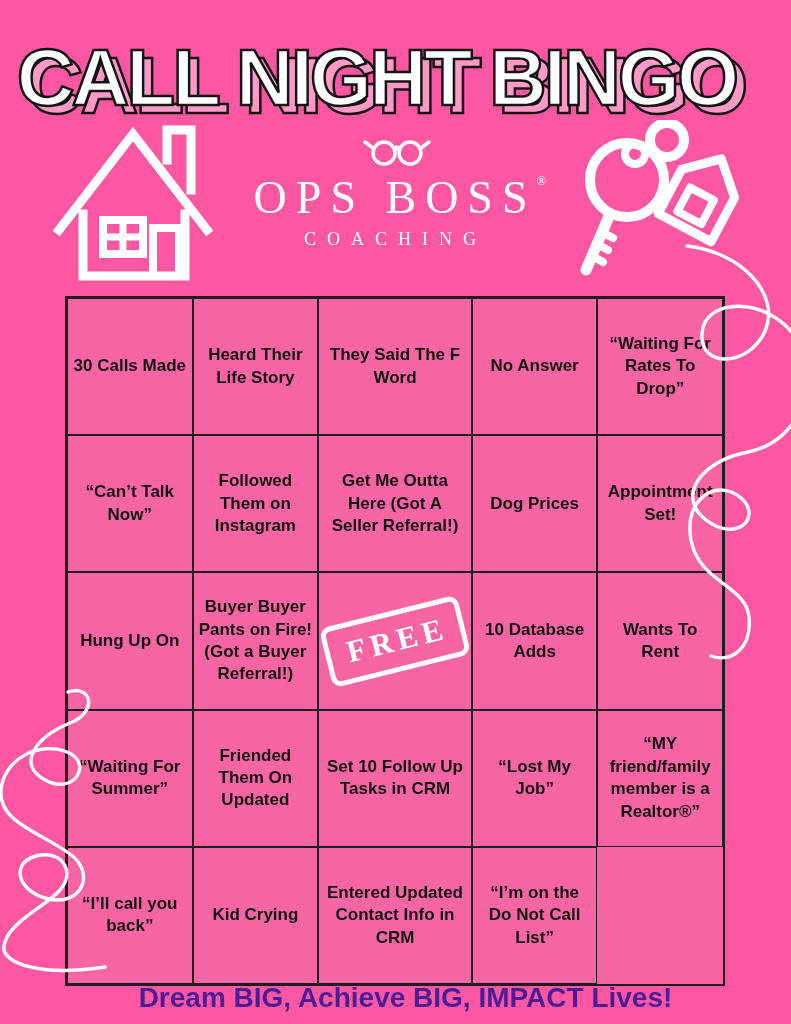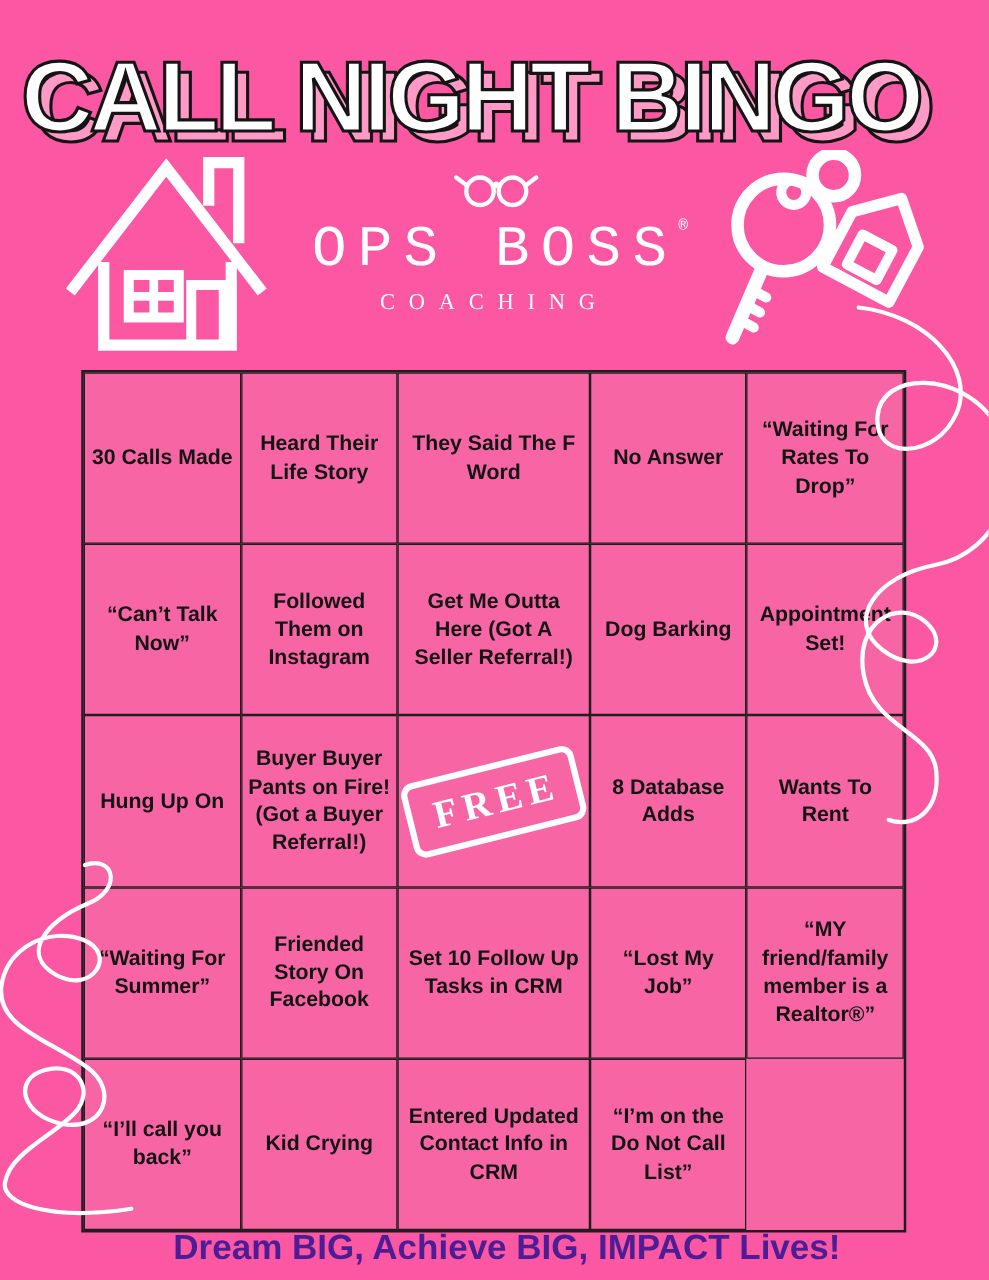--- a/index.html
+++ b/index.html
@@ -17,21 +17,21 @@
   }
   .title-shadow{transform:translate(9px,8px);color:#FF9AC6;-webkit-text-stroke:2.5px #141414;}
   .title-main{color:#ffffff;-webkit-text-stroke:2.5px #141414;}
   
   .icon-svg{position:absolute;z-index:2;}
   #house-svg{left:53px;top:114px;}
   #keys-svg{left:572px;top:120px;}
   .logo{position:absolute;left:0;top:132px;width:791px;text-align:center;z-index:2;color:#fff;}
   .logo .glasses{display:block;margin:0 auto 6px auto;}
   .logo-name{
-    font-family:Liberation Mono, monospace;font-weight:400;
+    font-family:Liberation Serif, serif;font-weight:400;
     font-size:46px;letter-spacing:9px;padding-left:9px;line-height:1.05;text-align:center;
   }
   .logo-name sup{font-size:13px;letter-spacing:0;vertical-align:28px;}
   .logo-sub{
     font-family:"Liberation Serif",serif;font-weight:400;
     font-size:18px;letter-spacing:11px;margin-top:7px;
   }
   
   .grid{
     position:absolute;left:65px;top:296px;width:660px;height:690px;
@@ -131,45 +131,45 @@
     <div class="cell">
         <span>“Can’t Talk Now”</span>
       </div>
     <div class="cell">
         <span>Followed Them on Instagram</span>
       </div>
     <div class="cell">
         <span>Get Me Outta Here (Got A Seller Referral!)</span>
       </div>
     <div class="cell">
-        <span>Dog Barking</span>
+        <span>Dog Prices</span>
       </div>
     <div class="cell">
         <span>Appointment Set!</span>
       </div>
     <div class="cell">
         <span>Hung Up On</span>
       </div>
     <div class="cell">
         <span>Buyer Buyer Pants on Fire! (Got a Buyer Referral!)</span>
       </div>
     <div class="cell">
         <div class="stamp">FREE</div>
       </div>
     <div class="cell">
-        <span>8 Database Adds</span>
+        <span>10 Database Adds</span>
       </div>
     <div class="cell">
         <span>Wants To Rent</span>
       </div>
     <div class="cell">
         <span>“Waiting For Summer”</span>
       </div>
     <div class="cell">
-        <span>Friended Story On Facebook</span>
+        <span>Friended Them On Updated</span>
       </div>
     <div class="cell">
         <span>Set 10 Follow Up Tasks in CRM</span>
       </div>
     <div class="cell">
         <span>“Lost My Job”</span>
       </div>
     <div class="cell">
         <span>“MY friend/family member is a Realtor®”</span>
       </div>

